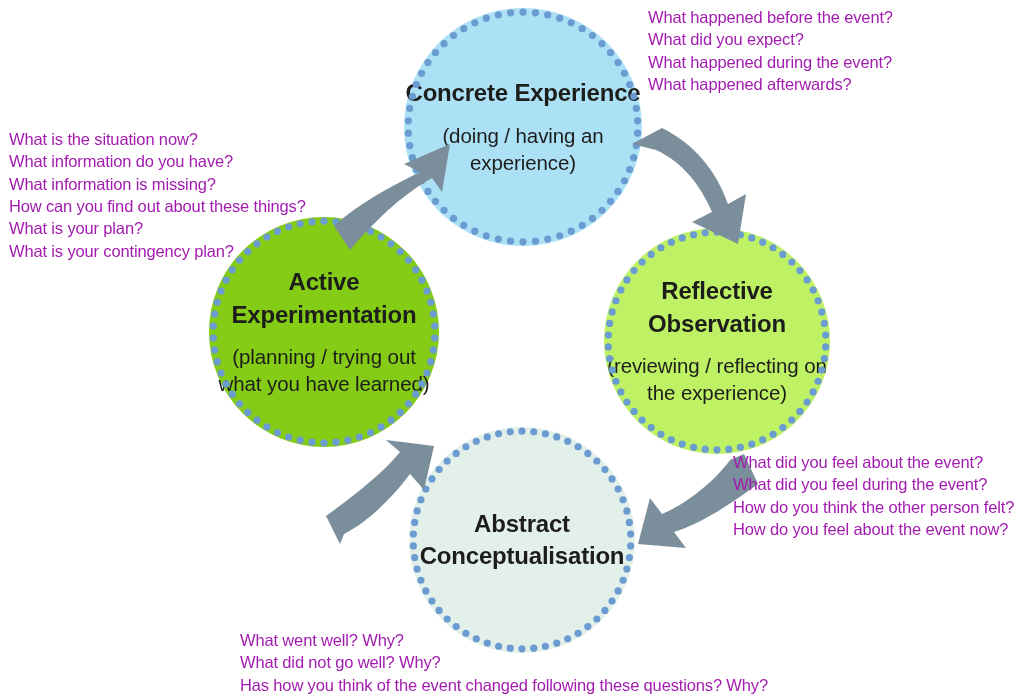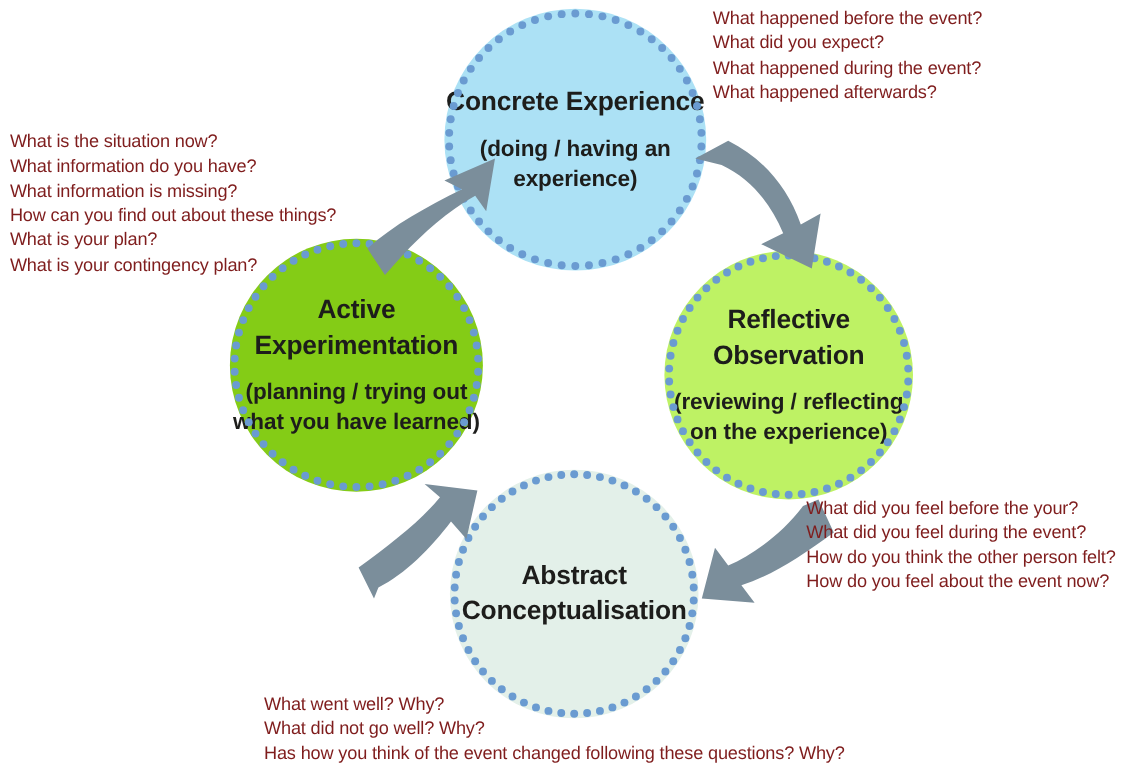--- a/index.html
+++ b/index.html
@@ -34,39 +34,38 @@
     font-weight: bold;
     font-size: 24px;
     line-height: 1.35;
     letter-spacing: -0.2px;
   }
   .circle .subtitle {
     font-size: 20.5px;
     line-height: 1.34;
     letter-spacing: -0.1px;
     margin-top: 12px;
-    font-weight: bold;
   }
   .dots-ring {
     position: absolute;
     inset: 0;
     pointer-events: none;
   }
 
   
   .arrow-svg {
     position: absolute;
     overflow: visible;
     pointer-events: none;
   }
 
   
   .qblock {
     position: absolute;
-    color: #7f1d1d;
+    color: #a21caf;
     font-size: 16.5px;
     line-height: 1.355;
     letter-spacing: -0.15px;
     white-space: nowrap;
   }
   .qblock .line { display: block; }
 </style>
 </head>
 <body>
 
@@ -371,33 +370,33 @@
   </svg>
 
   <div class="qblock" style="left:648px; top:6px;">
     <span class="line">What happened before the event?</span>
     <span class="line">What did you expect?</span>
     <span class="line">What happened during the event?</span>
     <span class="line">What happened afterwards?</span>
   </div>
 
   <div class="qblock" style="left:733px; top:451px;">
-    <span class="line">What did you feel before the your?</span>
+    <span class="line">What did you feel about the event?</span>
     <span class="line">What did you feel during the event?</span>
     <span class="line">How do you think the other person felt?</span>
     <span class="line">How do you feel about the event now?</span>
   </div>
 
   <div class="qblock" style="left:240px; top:629px;">
     <span class="line">What went well? Why?</span>
     <span class="line">What did not go well? Why?</span>
     <span class="line">Has how you think of the event changed following these questions? Why?</span>
   </div>
 
-  <div class="qblock" style="left:9px; top:118px;">
+  <div class="qblock" style="left:9px; top:128px;">
     <span class="line">What is the situation now?</span>
     <span class="line">What information do you have?</span>
     <span class="line">What information is missing?</span>
     <span class="line">How can you find out about these things?</span>
     <span class="line">What is your plan?</span>
     <span class="line">What is your contingency plan?</span>
   </div>
 
 </div>
 

